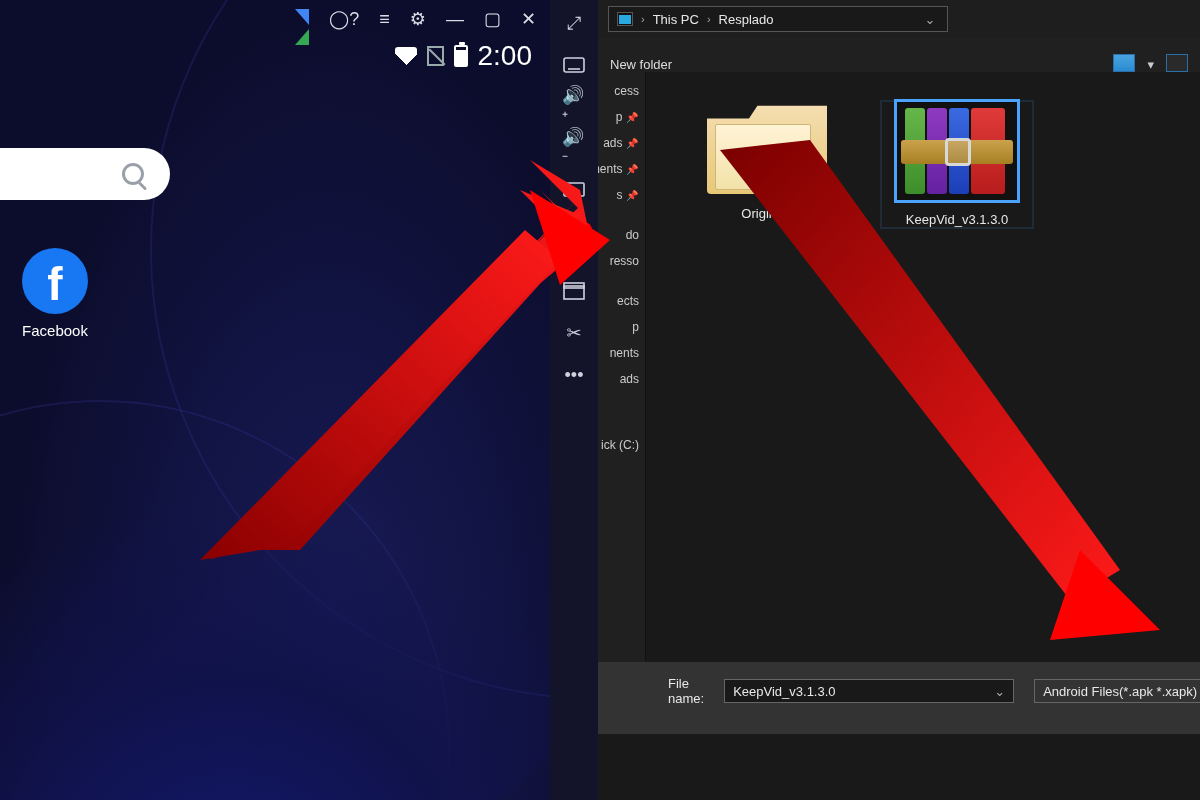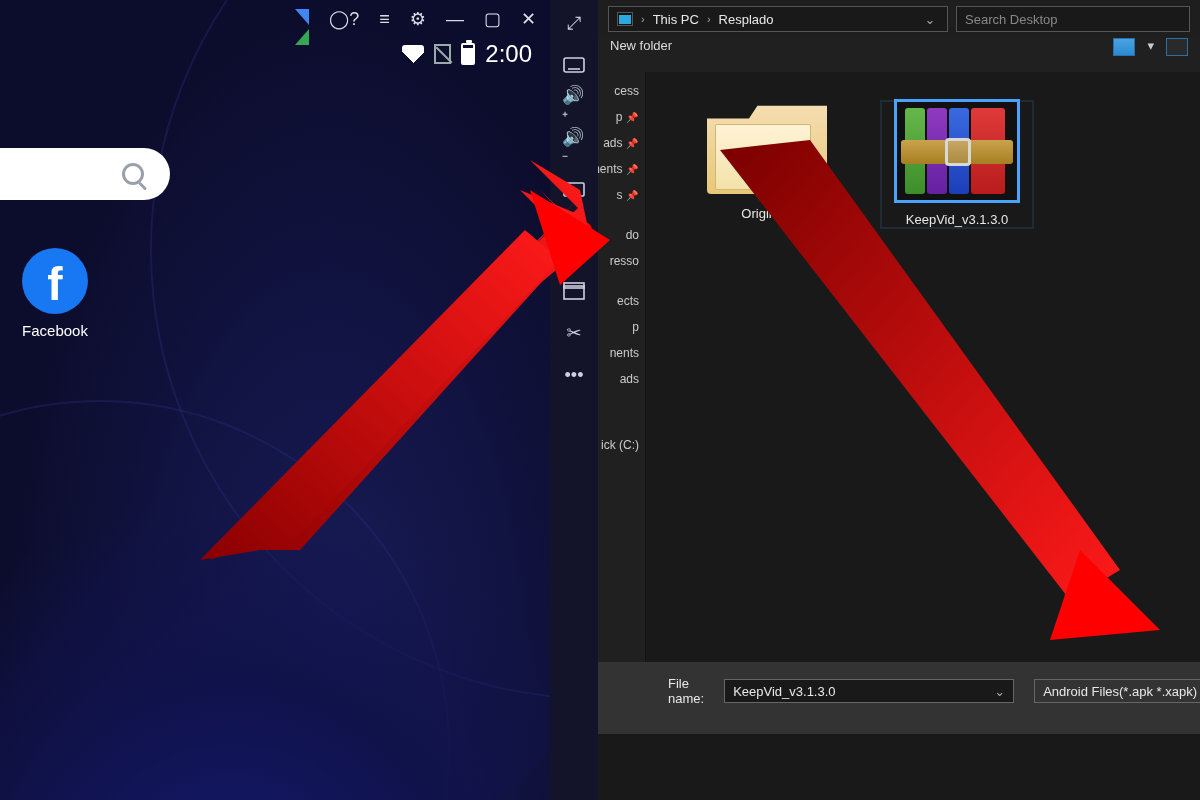--- a/index.html
+++ b/index.html
@@ -18,21 +18,21 @@
     position:absolute; top:0; right:0; height:38px; display:flex; align-items:center; gap:20px; padding:0 14px;
   }
   .emu-titlebar span { color:#dcdce6; font-size:18px; }
   .play-tri {
     width:0; height:0; border-left:14px solid transparent; border-right:0;
     border-bottom:16px solid #34a853; position:relative;
   }
   .play-tri::after{content:"";position:absolute;left:-14px;top:0;width:0;height:0;border-left:14px solid transparent;border-top:16px solid #4285f4;}
   .statusbar {
     position:absolute; top:40px; right:18px; display:flex; align-items:center; gap:10px;
-    color:#fff; font-size:24px; font-weight:500;
+    color:#fff; font-size:28px; font-weight:500;
   }
   .wifi-ic { width:22px; height:18px; background:
     conic-gradient(from -45deg at 50% 100%, #fff 0deg 90deg, transparent 90deg 360deg);
     border-radius:3px 3px 0 0;}
   .nosim { width:17px; height:20px; border:2px solid #9aa; position:relative;}
   .nosim::after{content:"";position:absolute;left:-3px;top:8px;width:22px;height:2px;background:#9aa;transform:rotate(45deg);}
   .batt { width:14px; height:22px; border:2px solid #fff; border-radius:2px; position:relative; background:linear-gradient(to top,#fff 0 85%,transparent 85%);}
   .batt::before{content:"";position:absolute;top:-5px;left:3px;width:6px;height:3px;background:#fff;border-radius:1px;}
 
   .search-pill {
@@ -72,21 +72,21 @@
     height:38px; background:#1e1e1e; display:flex; align-items:center; padding:0 10px; gap:8px;
   }
   .breadcrumb-box {
     flex:0 0 340px; height:26px; background:#191919; border:1px solid #555; display:flex; align-items:center; gap:8px; padding:0 8px;
   }
   .pc-ic{width:16px;height:14px;background:linear-gradient(#2aa9e0,#2aa9e0) center/12px 9px no-repeat,#111;border:1px solid #555;}
   .chev{color:#aaa;font-size:11px;}
   .bc-drop{width:18px;text-align:center;color:#aaa;margin-left:auto;}
   .search-box{flex:1;height:26px;background:#191919;border:1px solid #555;padding:0 8px;color:#888;display:flex;align-items:center;}
 
-  .dlg-toolbar{height:34px;background:#202020;display:flex;align-items:flex-start;padding:0 12px;color:#ddd;gap:12px;}
+  .dlg-toolbar{height:34px;background:#202020;display:flex;align-items:flex-end;padding:0 12px;color:#ddd;gap:12px;}
   .spacer{flex:1;}
   .view-btn{width:22px;height:18px;background:linear-gradient(#4aa3e0,#2a8ad0);border:1px solid #2a6fa8;}
 
   .dlg-body{display:flex;height:590px;gap:16px;}
   .navpane{width:48px;background:#202020;border-right:1px solid #111;padding-top:6px;}
   .nav-row{height:26px;display:flex;align-items:center;justify-content:flex-end;padding-right:6px;color:#ccc;font-size:12px;white-space:nowrap;overflow:hidden;}
   .pin{font-size:10px;color:#888;margin-left:4px;}
 
   .filegrid{flex:1;display:flex;gap:40px;padding:30px 6px 0 30px;align-items:flex-start;}
   .fitem{width:150px;text-align:center;font-size:13px;color:#e8e8e8;}
@@ -193,23 +193,20 @@
 <div class="dialog">
 
   <div class="dlg-header">
     <div class="breadcrumb-box">
       <div class="pc-ic"></div>
       <span class="chev">›</span>
       <span>This PC</span>
       <span class="chev">›</span>
       <span>Resplado</span>
       <span class="bc-drop">⌄</span>
-    </div>
-    <div class="search-box">
-      <span>Search Desktop</span>
     </div>
   </div>
 
   <div class="dlg-toolbar">
     <span>New folder</span>
     <div class="spacer"></div>
     <div class="view-btn"></div>
     <span style="color:#ccc;">▾</span>
     <div class="view-btn" style="background:#2a2a2a;"></div>
   </div>

